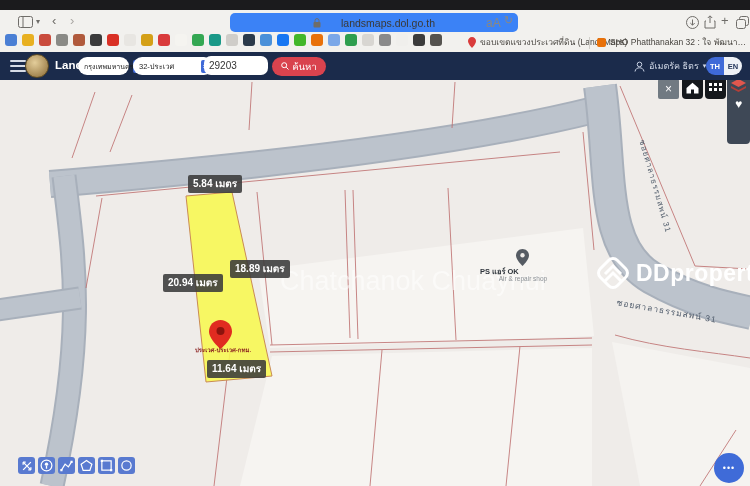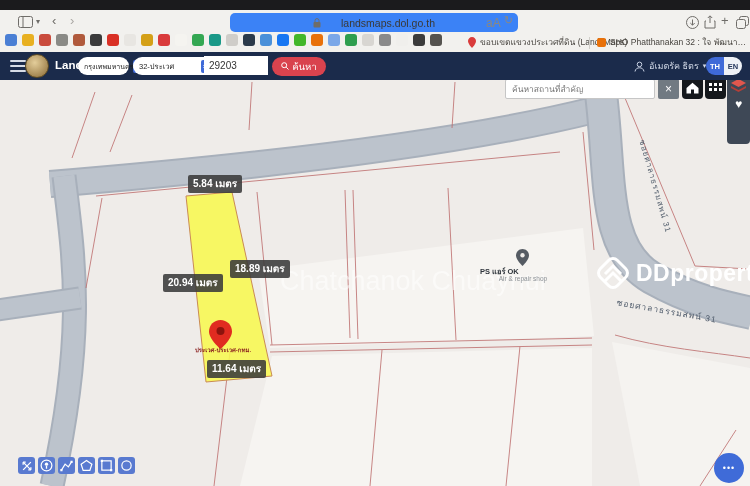--- a/index.html
+++ b/index.html
@@ -160,21 +160,21 @@
           <i class="dn"></i>
         </span>
     </div>
     <div class="abs pill" style="left:133px;top:5px;width:80px;font-size:7.5px;">
       <span>32-ประเวศ</span>
       <span class="spin">
           <i class="up"></i>
           <i class="dn"></i>
         </span>
     </div>
-    <input class="abs" style="left: 204px; top: 4px; width: 64px; height: 19px; border: none; border-radius: 0; font-size: 10px; padding: 0px 5px; box-sizing: border-box; font-family: inherit; color: rgb(51, 51, 51);" value="29203">
+    <input class="abs" style="left: 204px; top: 4px; width: 64px; height: 19px; border: none; border-radius: 7px; font-size: 10px; padding: 0px 5px; box-sizing: border-box; font-family: inherit; color: rgb(51, 51, 51);" value="29203">
     <button class="abs" id="searchbtn">
       <svg width="8" height="8" viewBox="0 0 8 8">
         <circle cx="3.2" cy="3.2" r="2.5" fill="none" stroke="#fff"></circle>
         <line x1="5.2" y1="5.2" x2="7.5" y2="7.5" stroke="#fff"></line>
       </svg>
       <span>ค้นหา</span>
     </button>
 
     <div class="abs" style="left:634px;top:7px;display:flex;align-items:center;gap:4px;color:#d3dae8;font-size:9px;">
       <svg width="11" height="11" viewBox="0 0 11 11">
@@ -260,21 +260,20 @@
       <path d="M11.5 0 C5.1 0 0 5.1 0 11.5 C0 19.5 11.5 29 11.5 29 C11.5 29 23 19.5 23 11.5 C23 5.1 17.9 0 11.5 0 Z" fill="#e02b20"></path>
       <circle cx="11.5" cy="11" r="4" fill="#8c130d"></circle>
     </svg>
     <div class="abs" id="pincaption">ประเวศ-ประเวศ-กทม.</div>
 
     <div class="abs mlabel" style="left:188px;top:95px;">5.84 เมตร</div>
     <div class="abs mlabel" style="left:230px;top:180px;">18.89 เมตร</div>
     <div class="abs mlabel" style="left:163px;top:194px;">20.94 เมตร</div>
     <div class="abs mlabel" style="left:207px;top:280px;">11.64 เมตร</div>
 
-    <input class="abs" id="minisearch" placeholder="ค้นหาสถานที่สำคัญ" style="">
     <button class="abs" id="clearbtn">×</button>
     <div class="abs sqbtn" style="left:682px;">
       <svg width="13" height="12" viewBox="0 0 13 12">
         <path d="M0.5 6 L6.5 0.8 L12.5 6 V11.5 H8 V7.5 H5 V11.5 H0.5 Z" fill="#fff"></path>
       </svg>
     </div>
     <div class="abs sqbtn" style="left:705px;">
       <svg width="13" height="10" viewBox="0 0 13 10">
         <g fill="#fff">
           <rect x="0" y="0" width="3" height="3"></rect>

